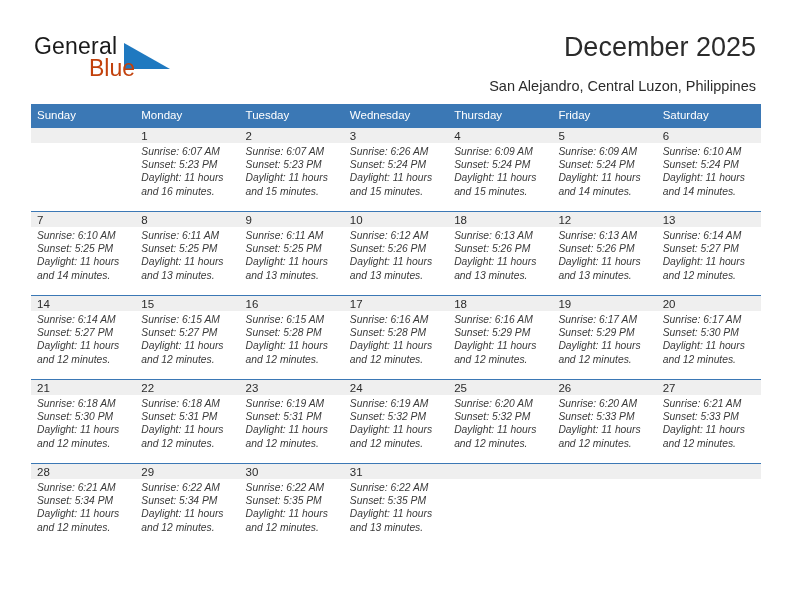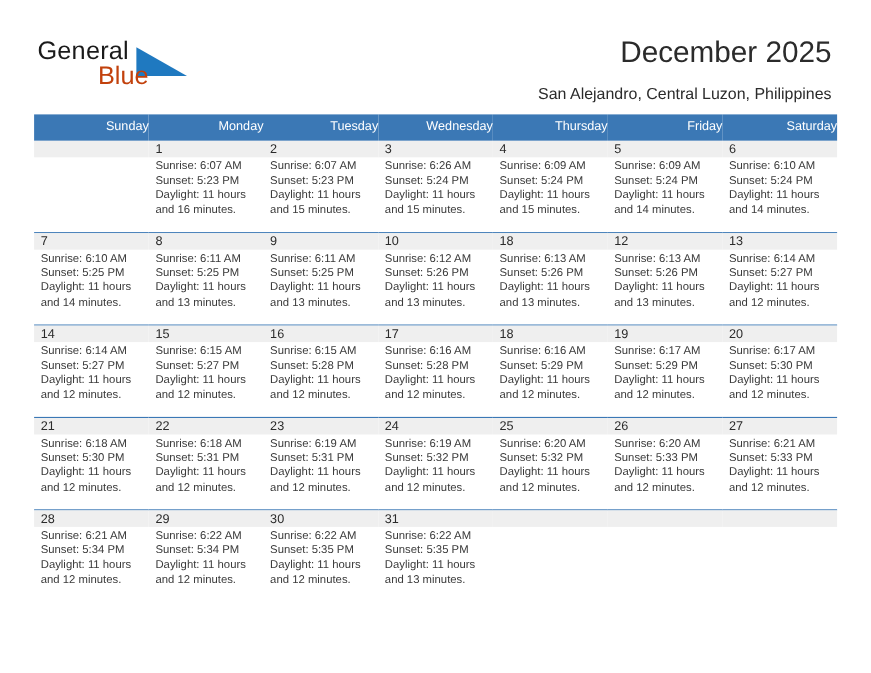--- a/index.html
+++ b/index.html
@@ -88,21 +88,21 @@
     top: 104px;
     width: 730px;
     border-collapse: collapse;
     table-layout: fixed;
   }
   .calendar th {
     background: #3b78b5;
     color: #ffffff;
     font-size: 11.5px;
     font-weight: normal;
-    text-align: right;
+    text-align: left;
     padding: 5px 0 6px 6px;
     border: none;
     line-height: 1.1;
   }
   .calendar td {
     vertical-align: top;
     padding: 0;
     border: none;
     width: 104.28px;
   }
@@ -125,20 +125,21 @@
     color: #2b2b2b;
     padding: 2px 0 0 6px;
     box-sizing: border-box;
     line-height: 13px;
   }
   .cellbody {
     padding: 2px 4px 0 6px;
     font-size: 10.3px;
     line-height: 13.4px;
     color: #3a3a3a;
+    font-style: italic;
   }
   .cellbody div {
     white-space: nowrap;
   }
   .cellbody .wrap2 {
     white-space: normal;
   }
 </style>
 </head>
 <body>

